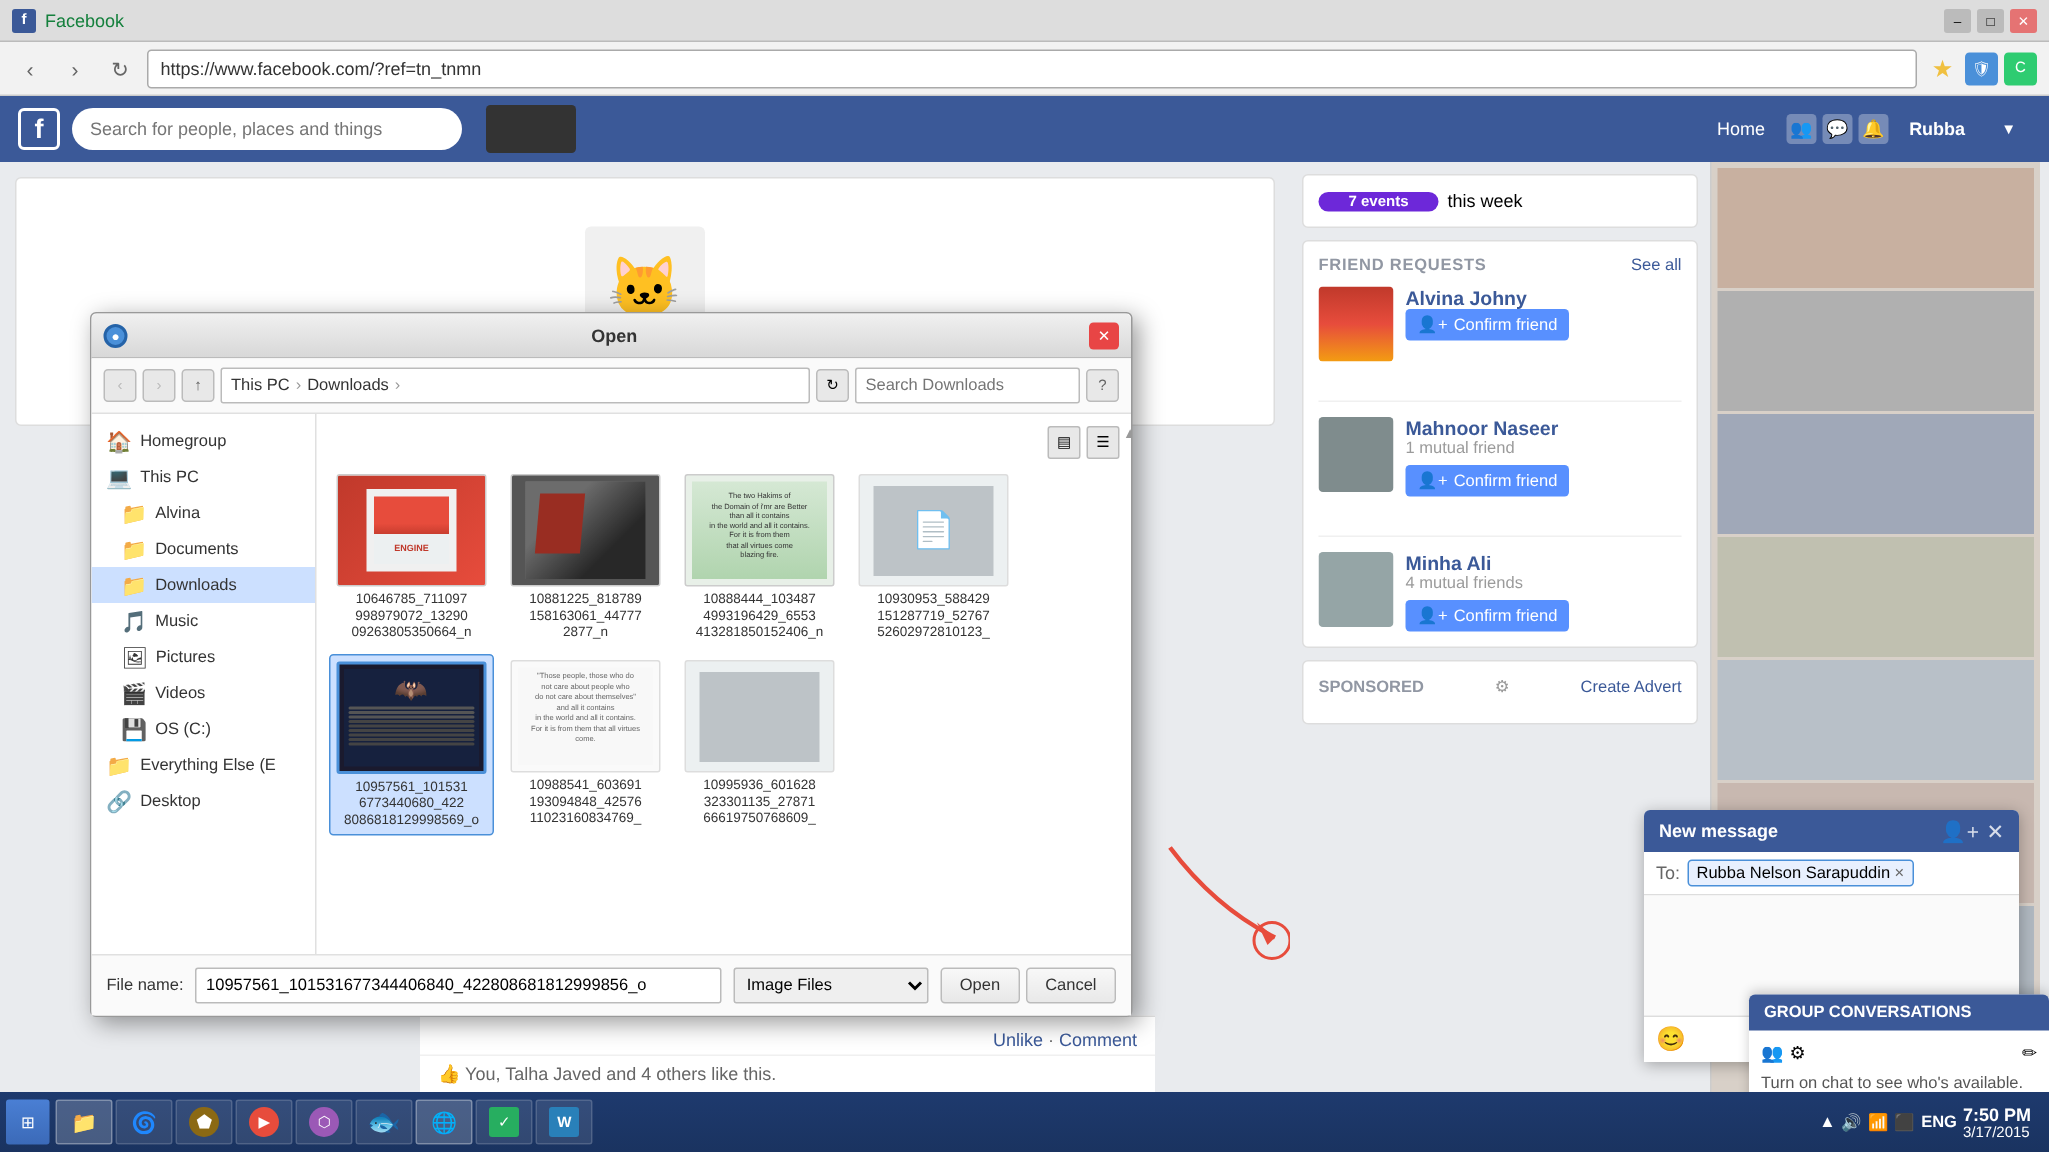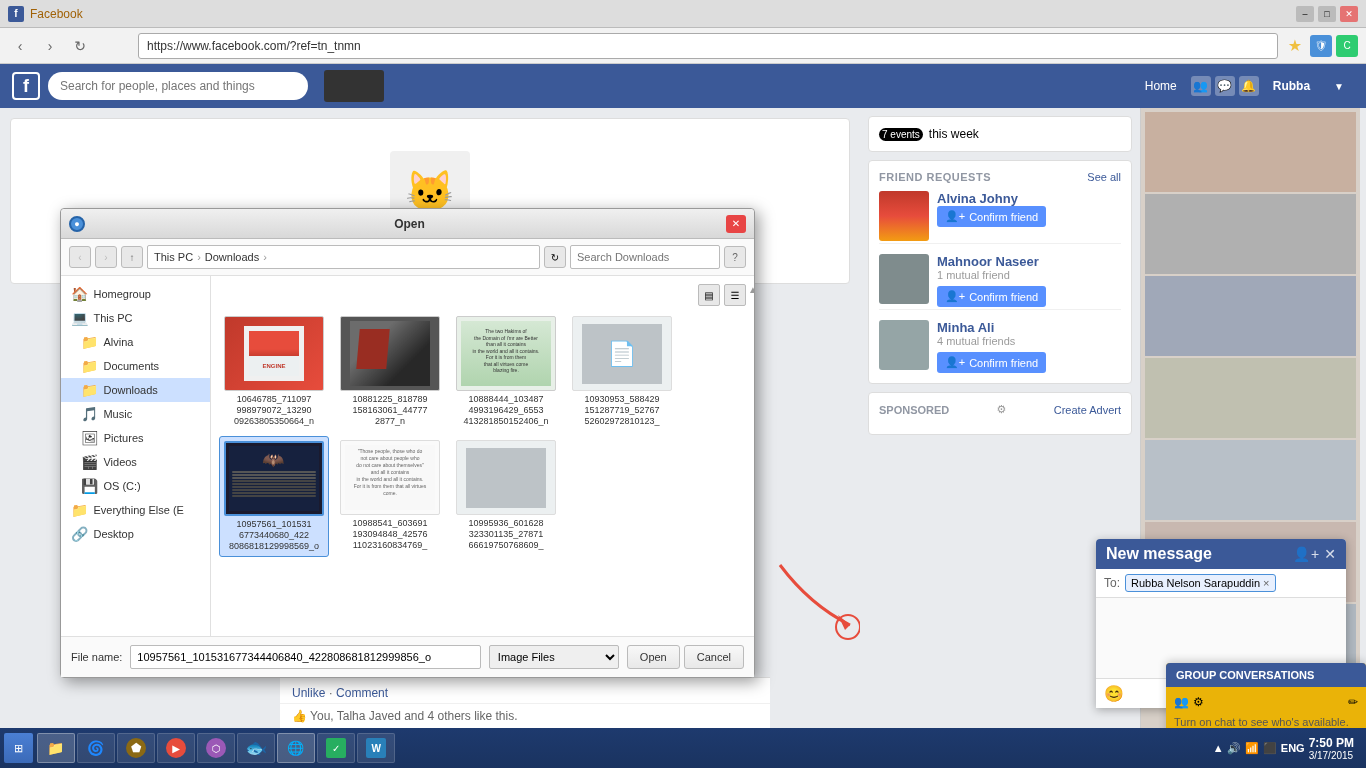--- a/index.html
+++ b/index.html
@@ -8,36 +8,36 @@
     
     .browser-titlebar {
       background: #ddd;
       height: 28px;
       display: flex;
       align-items: center;
       padding: 0 8px;
       border-bottom: 1px solid #bbb;
     }
     .browser-favicon { width: 16px; height: 16px; background: #3b5998; border-radius: 2px; display: flex; align-items: center; justify-content: center; color: white; font-weight: bold; font-size: 10px; margin-right: 6px; }
-    .browser-title { font-size: 12px; color: #a16207; flex: 1; }
+    .browser-title { font-size: 12px; color: #15803d; flex: 1; }
     .browser-controls { display: flex; gap: 4px; margin-left: auto; }
     .browser-btn { width: 18px; height: 16px; background: #bbb; border-radius: 2px; display: flex; align-items: center; justify-content: center; font-size: 9px; cursor: pointer; }
     .browser-btn.close { background: #e57373; color: white; }
 
     .browser-toolbar {
       background: #f2f2f2;
       height: 36px;
       display: flex;
       align-items: center;
       padding: 0 8px;
       gap: 6px;
       border-bottom: 1px solid #ccc;
     }
     .nav-btn { width: 24px; height: 24px; background: none; border: none; cursor: pointer; font-size: 14px; color: #666; display: flex; align-items: center; justify-content: center; border-radius: 50%; }
-    .address-bar { flex: 1; height: 26px; border: 1px solid #aaa; border-radius: 3px; padding: 0 8px; font-size: 12px; background: white; color: #333; margin-left: 40px; }
+    .address-bar { flex: 1; height: 26px; border: 1px solid #aaa; border-radius: 3px; padding: 0 8px; font-size: 12px; background: white; color: #333; }
     .browser-ext { display: flex; gap: 4px; }
     .ext-icon { width: 22px; height: 22px; border-radius: 3px; display: flex; align-items: center; justify-content: center; font-size: 10px; }
 
     
     .fb-header {
       background: #3b5998;
       height: 44px;
       display: flex;
       align-items: center;
       padding: 0 12px;
@@ -61,21 +61,21 @@
     .post-card { background: white; border-radius: 4px; border: 1px solid #ddd; padding: 12px; margin-bottom: 8px; }
     .profile-img-area { display: flex; flex-direction: column; align-items: center; padding: 20px; }
     .cat-img { width: 80px; height: 80px; background: #f0f0f0; border-radius: 4px; display: flex; align-items: center; justify-content: center; font-size: 40px; }
     .post-meta { font-size: 11px; color: #999; margin-top: 8px; }
 
     
     .right-sidebar { width: 280px; background: #e9ebee; padding: 8px; overflow-y: auto; }
     .sidebar-section { background: white; border-radius: 4px; border: 1px solid #ddd; padding: 10px; margin-bottom: 8px; }
     .sidebar-title { font-size: 11px; font-weight: bold; color: #9197a3; text-transform: uppercase; letter-spacing: 0.5px; margin-bottom: 8px; display: flex; justify-content: space-between; }
     .see-all { color: #3b5998; font-size: 11px; cursor: pointer; text-transform: none; font-weight: normal; letter-spacing: 0; }
-    .friend-req { display: flex; align-items: flex-start; gap: 8px; margin-bottom: 10px; padding-bottom: 2px; border-bottom: 1px solid #f0f0f0; }
+    .friend-req { display: flex; align-items: flex-start; gap: 8px; margin-bottom: 10px; padding-bottom: 26px; border-bottom: 1px solid #f0f0f0; }
     .friend-req:last-child { border-bottom: none; margin-bottom: 0; padding-bottom: 0; }
     .friend-avatar { width: 50px; height: 50px; border-radius: 3px; flex-shrink: 0; object-fit: cover; }
     .friend-info { flex: 1; }
     .friend-name { font-size: 13px; font-weight: bold; color: #3b5998; cursor: pointer; }
     .friend-mutual { font-size: 11px; color: #9b9b9b; margin-bottom: 5px; }
     .confirm-btn { background: #5890ff; color: white; border: none; border-radius: 3px; padding: 4px 8px; font-size: 11px; cursor: pointer; display: flex; align-items: center; gap: 4px; }
 
     
     .sponsored-header { display: flex; justify-content: space-between; align-items: center; margin-bottom: 8px; }
     .sponsored-title { font-size: 11px; font-weight: bold; color: #9197a3; text-transform: uppercase; }
@@ -119,32 +119,32 @@
     .dialog-footer { display: flex; align-items: center; padding: 8px 10px; gap: 8px; border-top: 1px solid #e0e0e0; background: #fafafa; }
     .file-name-label { font-size: 11px; color: #333; white-space: nowrap; }
     .file-name-input { flex: 1; height: 24px; border: 1px solid #bbb; border-radius: 2px; padding: 0 6px; font-size: 11px; }
     .file-type-select { width: 130px; height: 24px; border: 1px solid #bbb; border-radius: 2px; font-size: 11px; padding: 0 4px; }
     .dialog-action-btns { display: flex; gap: 4px; align-items: center; }
     .dialog-btn { height: 24px; padding: 0 12px; border: 1px solid #bbb; border-radius: 3px; font-size: 11px; cursor: pointer; background: linear-gradient(to bottom, #f8f8f8, #e8e8e8); color: #333; }
 
     
     .msg-window { position: absolute; bottom: 60px; right: 20px; width: 250px; background: white; border-radius: 4px 4px 0 0; box-shadow: 0 2px 10px rgba(0,0,0,0.3); z-index: 50; }
     .msg-header { background: #3b5998; color: white; padding: 6px 10px; border-radius: 4px 4px 0 0; display: flex; justify-content: space-between; align-items: center; }
-    .msg-title { font-size: 16px; font-weight: bold; }
+    .msg-title { font-size: 12px; font-weight: bold; }
     .msg-controls { display: flex; gap: 5px; }
     .msg-ctrl-btn { color: white; cursor: pointer; font-size: 14px; opacity: 0.8; }
     .msg-to-bar { display: flex; align-items: center; padding: 5px 8px; border-bottom: 1px solid #ddd; font-size: 12px; gap: 5px; }
     .msg-to-label { color: #666; }
     .msg-recipient { background: #e8f0fe; border: 1px solid #4a90d9; border-radius: 3px; padding: 2px 5px; font-size: 11px; display: flex; align-items: center; gap: 3px; }
     .msg-body { height: 80px; background: #fafafa; }
     .msg-footer { display: flex; justify-content: space-between; align-items: center; padding: 5px 8px; border-top: 1px solid #ddd; }
     .msg-footer-icon { font-size: 16px; cursor: pointer; color: #666; }
 
     
-    .group-conv { position: absolute; bottom: 0; right: 0; width: 200px; background: #eab308; border-radius: 4px 4px 0 0; box-shadow: 0 -2px 8px rgba(0,0,0,0.2); z-index: 50; }
+    .group-conv { position: absolute; bottom: 0; right: 0; width: 200px; background: #ffffff; border-radius: 4px 4px 0 0; box-shadow: 0 -2px 8px rgba(0,0,0,0.2); z-index: 50; }
     .group-conv-header { background: #3b5998; color: white; padding: 6px 10px; border-radius: 4px 4px 0 0; }
     .group-conv-title { font-size: 11px; font-weight: bold; }
     .group-conv-body { padding: 8px; }
     .group-conv-turn-on { font-size: 11px; color: #555; line-height: 1.4; }
     .group-search { width: 100%; height: 24px; border: 1px solid #ddd; border-radius: 12px; padding: 0 10px; font-size: 11px; margin-top: 6px; }
 
     
     .taskbar { position: absolute; bottom: 0; left: 0; right: 0; height: 40px; background: linear-gradient(to bottom, #1e3a6e, #1a3360); display: flex; align-items: center; padding: 0 4px; z-index: 200; }
     .start-btn { background: linear-gradient(to bottom, #4a7fd4, #3b6ab8); border: none; color: white; font-size: 11px; padding: 4px 10px; border-radius: 2px; cursor: pointer; margin-right: 4px; display: flex; align-items: center; gap: 4px; height: 30px; }
     .taskbar-item { height: 30px; padding: 0 8px; display: flex; align-items: center; gap: 6px; background: rgba(255,255,255,0.1); border: 1px solid rgba(255,255,255,0.15); border-radius: 2px; cursor: pointer; color: white; font-size: 11px; margin-right: 2px; }
@@ -158,21 +158,21 @@
 
     
     .right-blurred { width: 220px; background: #d8d0c8; border-left: 1px solid #ccc; }
 
     
     .arrow-annotation { position: absolute; bottom: 120px; left: 760px; z-index: 60; pointer-events: none; }
 
     
     .thumb-red { background: #c0392b; }
 
-    .events-badge { background: #000000; color: white; border-radius: 10px; padding: 1px 3px; font-size: 10px; font-weight: normal; }
+    .events-badge { background: #6d28d9; color: white; border-radius: 10px; padding: 1px 20px; font-size: 10px; font-weight: bold; }
 
     .file-scroll-area { height: 290px; overflow-y: auto; }
   </style>
 </head>
 <body>
 
 <div class="browser-titlebar">
   <div class="browser-favicon">f</div>
   <span class="browser-title">Facebook</span>
   <div class="browser-controls">
@@ -400,21 +400,21 @@
             <option>Image Files</option>
           </select>
           <div class="dialog-action-btns">
             <button class="dialog-btn">Open</button>
             <button class="dialog-btn">Cancel</button>
           </div>
         </div>
       </div>
     </div>
 
-    <div style="position: absolute; bottom: 60px; left: 280px; background: white; padding: 8px 12px; border-top: 1px solid #ddd; width: 490px; font-size: 12px; color: #666;">
+    <div style="position: absolute; bottom: 60px; left: 280px; background: white; padding: 8px 12px; border-top: 1px solid #ddd; width: 490px; font-size: 12px; color: #666; text-align: right;">
       <span style="color:#3b5998; cursor:pointer;">Unlike</span>
       <span> · </span>
       <span style="color:#3b5998; cursor:pointer;">Comment</span>
     </div>
     <div style="position: absolute; bottom: 40px; left: 280px; background: white; padding: 5px 12px; width: 490px; font-size: 12px; color: #666; border-top: 1px solid #f0f0f0;">
       👍 <span>You, Talha Javed and 4 others like this.</span>
     </div>
 
     <div class="arrow-annotation">
       <svg width="120" height="100" viewBox="0 0 120 100">

